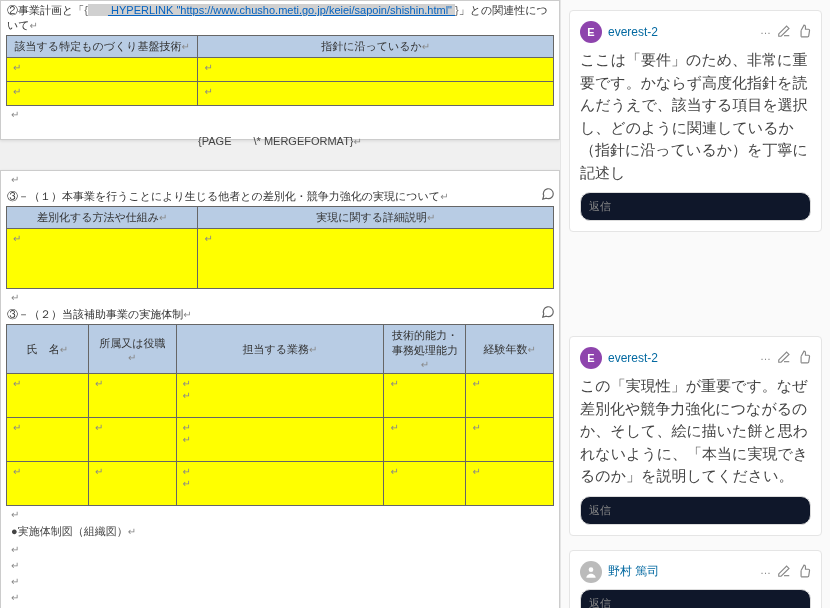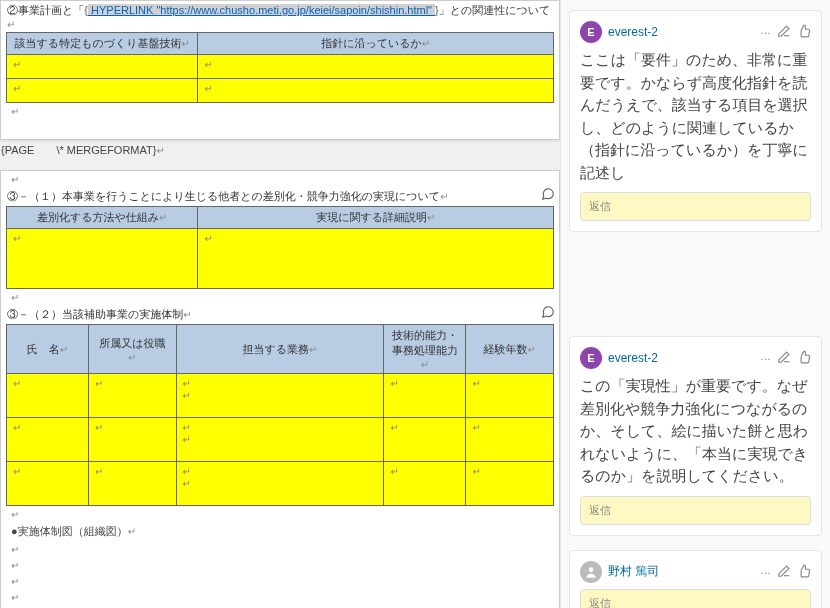--- a/index.html
+++ b/index.html
@@ -3,37 +3,37 @@
 <meta charset="utf-8">
 <style>
   * { box-sizing: border-box; margin: 0; padding: 0; }
   body { font-family: "Meiryo", "MS PGothic", sans-serif; font-size: 11px; background: #f5f5f5; color: #333; width: 830px; height: 608px; overflow: hidden; display: flex; }
   .doc-area { width: 560px; height: 608px; background: #f0f0f0; overflow: hidden; position: relative; }
   .comments-area { width: 270px; height: 608px; background: #fafafa; padding: 10px 8px; overflow-y: auto; border-left: 1px solid #e5e5e5; }
   .page { background: #fff; border: 1px solid #ccc; margin: 0 0 30px 0; padding: 0; box-shadow: 0 1px 3px rgba(0,0,0,0.1); }
   .page1 { height: 140px; position: relative; }
   .page2 { min-height: 430px; padding-bottom: 20px; }
   .section-title { font-size: 11px; padding: 2px 6px; }
-  .hyperlink { color: #0563c1; text-decoration: underline; background: #d0d0d0; }
+  .hyperlink { color: #0563c1; text-decoration: underline; background: #d0d0d0; padding-left: 20px; }
   table { border-collapse: collapse; width: calc(100% - 10px); margin: 0 5px; font-size: 11px; }
   th { background: #b8cce4; border: 1px solid #666; padding: 3px 6px; font-weight: normal; text-align: center; margin-top: 16px; }
   td { border: 1px solid #666; padding: 3px 6px; height: 24px; vertical-align: top; }
   td.yellow { background: #ffff00; }
   .cr { color: #888; font-size: 10px; }
-  .page-num { text-align: left; font-size: 11px; color: #444; margin-top: 24px; }
+  .page-num { text-align: center; font-size: 11px; color: #444; margin-top: 12px; }
   .margin-line { color: #444; font-size: 11px; padding: 2px 10px; }
   .comment-card { background: #fff; border: 1px solid #e5e5e5; border-radius: 4px; padding: 10px; margin-bottom: 14px; position: relative; }
   .comment-header { display: flex; align-items: center; gap: 6px; margin-bottom: 6px; }
   .avatar { width: 22px; height: 22px; border-radius: 50%; display: flex; align-items: center; justify-content: center; color: #fff; font-size: 11px; font-weight: bold; }
   .avatar.purple { background: #8e44ad; }
   .avatar.grey { background: #bbb; }
   .author { font-size: 12px; font-weight: 400; color: #0369a1; flex: 1; }
   .comment-actions { display: flex; gap: 6px; color: #888; }
   .comment-text { font-size: 15px; color: #444; line-height: 1.5; margin-bottom: 8px; }
-  .reply-box { border: 1px solid #ddd; border-radius: 4px; padding: 6px 8px; font-size: 11px; color: #888; background: #fef9c3; }
+  .reply-box { border: 1px solid #ddd; border-radius: 10px; padding: 6px 8px; font-size: 11px; color: #888; background: #0f172a; }
   .icon-svg { width: 14px; height: 14px; }
   .row-marker { position: relative; }
   .bubble-icon { position: absolute; right: 4px; display:flex; align-items:center; }
   .doc-inner { position: relative; }
   .link-bracket { color: #606060; }
 </style>
 </head>
 <body>
 
 <div class="doc-area">

